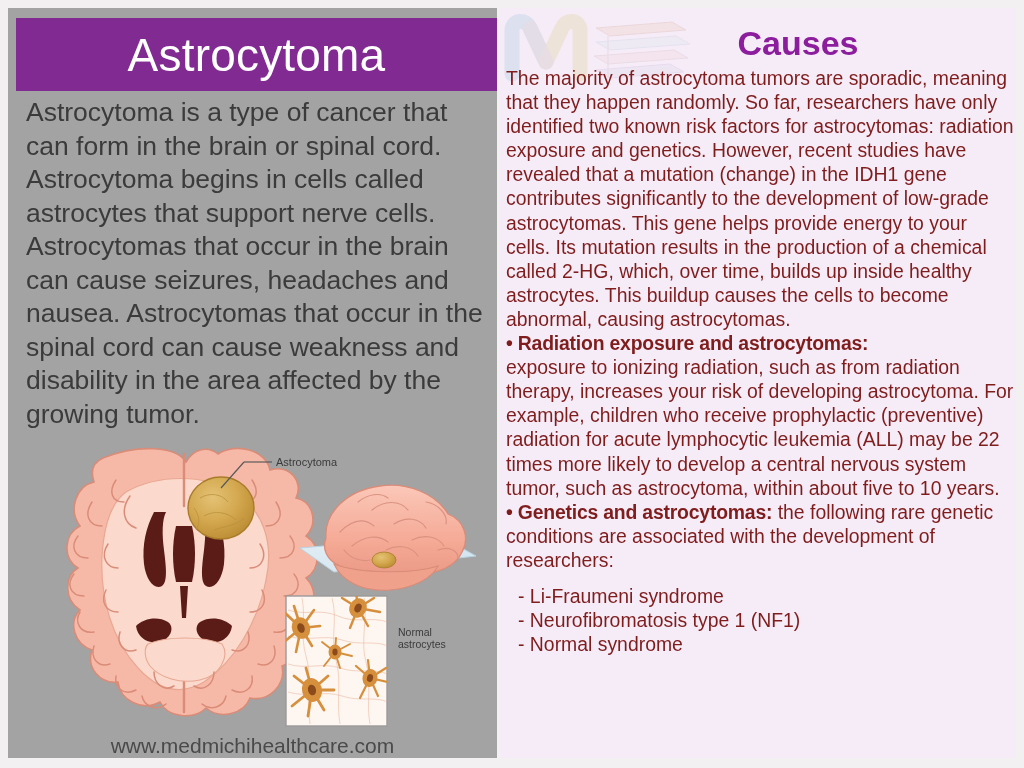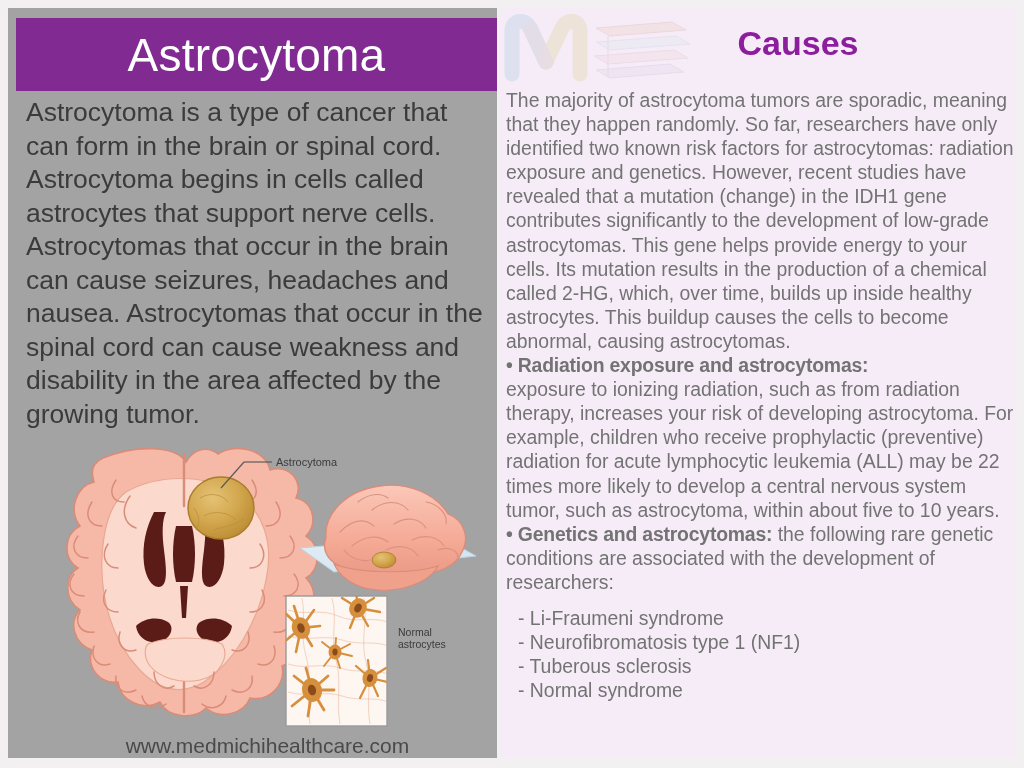--- a/index.html
+++ b/index.html
@@ -28,42 +28,42 @@
     position:absolute;left:18px;top:88px;width:463px;
     color:#3b3b3b;font-size:26.5px;line-height:33.5px;
   }
 
   
   .illustration{
     position:absolute;left:0px;top:432px;width:489px;height:300px;
   }
   .illu-svg{position:absolute;left:0;top:0;width:489px;height:300px;}
   .site-url{
-    position:absolute;left:15px;top:726px;width:489px;text-align:center;
+    position:absolute;left:0px;top:726px;width:489px;text-align:center;
     color:#4a4a4a;font-size:21px;
   }
 
   
   .right-col{
     position:absolute;left:500px;top:8px;width:516px;height:750px;
     background:#f6ecf8;overflow:hidden;
   }
   .watermark{
     position:absolute;left:0px;top:0px;width:260px;height:80px;
     opacity:0.55;
   }
   .causes-title{
     position:absolute;left:0px;top:6px;width:516px;
     text-align:center;
     color:#8c1e9e;font-size:34px;line-height:58px;font-weight:bold;
     padding-left:80px;box-sizing:border-box;
   }
   .right-body{
-    position:absolute;left:6px;top:80px;width:508px;
-    color:#737373;font-size:19.4px;line-height:24.1px;
+    position:absolute;left:6px;top:58px;width:508px;
+    color:#7f1d1d;font-size:19.4px;line-height:24.1px;
   }
   .right-body p{margin:0;}
   .rb-head{font-weight:bold;letter-spacing:-0.2px;margin-top:28px;}
   .dash-list{margin:12px;}
 </style>
 </head>
 <body>
 
 <div class="page">
 
@@ -338,19 +338,18 @@
         <br>
         <span>exposure to ionizing radiation, such as from radiation therapy, increases your risk of developing astrocytoma. For example, children who receive prophylactic (preventive) radiation for acute lymphocytic leukemia (ALL) may be 22 times more likely to develop a central nervous system tumor, such as astrocytoma, within about five to 10 years.</span>
       </p>
       <p>
         <span class="rb-head">• Genetics and astrocytomas:</span>
         <span>the following rare genetic conditions are associated with the development of researchers:</span>
       </p>
       <div class="dash-list">
         <div>- Li-Fraumeni syndrome</div>
         <div>- Neurofibromatosis type 1 (NF1)</div>
-        <div>- Tuberous sclerosis</div>
         <div>- Normal syndrome</div>
       </div>
     </div>
   </div>
 
 </div>
 
 </body></html>

